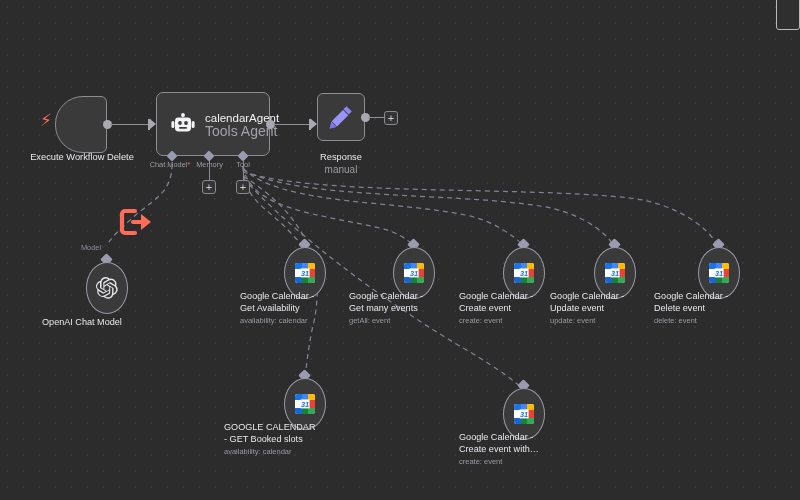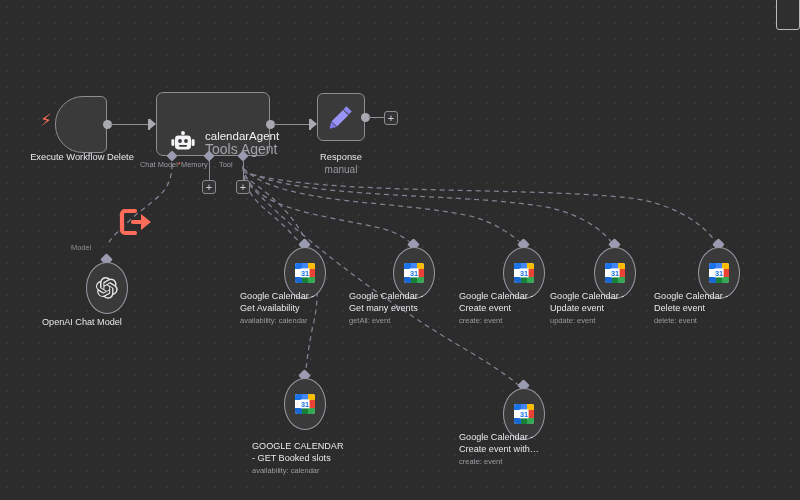--- a/index.html
+++ b/index.html
@@ -34,55 +34,55 @@
   }
   .trigger-icon{
     position:absolute;left:60px;top:110px;width:42px;height:30px;
   }
 
   
   .agent-box{
     position:absolute;left:156px;top:92px;width:114px;height:64px;
     background:#3a3a3a;border:1px solid #8d8d93;border-radius:7px;
     box-sizing:border-box;
-    display:flex;align-items:flex-end;
+    display:flex;align-items:center;
   }
   .agent-icon{width:26px;height:26px;margin-left:13px;flex:0 0 auto;}
   .agent-text{margin-left:9px;}
   .agent-title{color:#f2f2f2;font-size:11.5px;line-height:13px;}
   .agent-sub{color:#a2a2aa;font-size:14px;line-height:11px;margin-top:1px;}
 
   
   .resp-box{
     position:absolute;left:317px;top:93px;width:48px;height:48px;
     background:#3a3a3a;border:1px solid #8d8d93;border-radius:6px;
     box-sizing:border-box;display:flex;align-items:center;justify-content:center;
   }
 
   
   .cap{position:absolute;text-align:center;color:#e8e8ec;font-size:9.3px;line-height:11.5px;}
   .cap .sub{display:block;color:#9a9aa2;font-size:10px;line-height:10px;margin-top:1px;}
 
   
   .rnode{position:absolute;width:42px;height:52px;
     background:#3a3a3a;border:1px solid #9a9aa6;border-radius:50%;
-    box-sizing:border-box;display:flex;align-items:center;justify-content:center;}
+    box-sizing:border-box;display:flex;align-items:center;justify-content:center;font-style:italic;}
   .rnode .gicon{width:22px;height:24px;}
   .rnode .oicon{width:24px;height:24px;}
   .rcap{position:absolute;text-align:left;color:#e8e8ec;font-size:9.1px;line-height:11.6px;width:130px;}
   .rcap .sub{display:block;color:#9a9aa2;font-size:7.5px;line-height:10px;margin-top:1.5px;}
 
   
   .diamond{position:absolute;width:9px;height:9px;background:#9a9ab0;
     transform:rotate(45deg);border-radius:1.5px;}
 
   
   .port-dia{position:absolute;width:8px;height:8px;background:#9a9ab0;
     transform:rotate(45deg);border-radius:1.5px;}
-  .port-lbl{position:absolute;color:#9c9ca6;font-size:7.4px;line-height:9px;white-space:nowrap;}
+  .port-lbl{position:absolute;color:#9c9ca6;font-size:7.4px;line-height:9px;text-align:center;white-space:nowrap;}
   .req{color:#ff6d5a;}
   .plusbtn{position:absolute;width:14px;height:14px;border:1px solid #8a8a92;
     border-radius:3px;background:#343434;box-sizing:border-box;
     display:flex;align-items:center;justify-content:center;
     color:#cfcfd6;font-size:11px;line-height:11px;}
   .stub{position:absolute;background:#8a8a92;width:1px;}
 
   
   .odot{position:absolute;width:9px;height:9px;border-radius:50%;background:#a9a9b2;}
   .iarrow{position:absolute;width:0;height:0;border-top:5px solid transparent;
@@ -302,21 +302,21 @@
         <path d="M8 2h6v6H8z" fill="#4285f4"></path>
         <path d="M14 2h4.6A2.4 2.4 0 0 1 21 4.4V8h-7z" fill="#fbbc04"></path>
         <path d="M14 8h7v8h-7z" fill="#ea4335"></path>
         <path d="M14 16h7v3.6A2.4 2.4 0 0 1 18.6 22H14z" fill="#34a853"></path>
         <path d="M8 16h6v6H8z" fill="#188038"></path>
         <path d="M1 16h7v6H3.4A2.4 2.4 0 0 1 1 19.6z" fill="#1967d2"></path>
         <rect x="6.6" y="7.4" width="9" height="9" fill="#ffffff"></rect>
         <text x="11.1" y="14.6" font-size="7.4" font-family="Liberation Sans, sans-serif" font-weight="bold" fill="#1a73e8" text-anchor="middle">31</text>
       </svg>
     </div>
-    <div class="rcap" style="left:252px;top:422px;margin-top:19px;">
+    <div class="rcap" style="left:224px;top:422px;">
       <span>GOOGLE CALENDAR</span><br>
       <span>- GET Booked slots</span>
       <span class="sub">availability: calendar</span>
     </div>
 
     <div class="diamond" style="left:519px;top:381px;"></div>
     <div class="rnode" style="left:503px;top:388px;">
       <svg class="gicon" viewBox="0 0 22 24">
         <rect x="1" y="2" width="20" height="20" rx="2.4" fill="#ffffff"></rect>
         <path d="M1 4.4A2.4 2.4 0 0 1 3.4 2H8v6H1z" fill="#1a73e8"></path>

